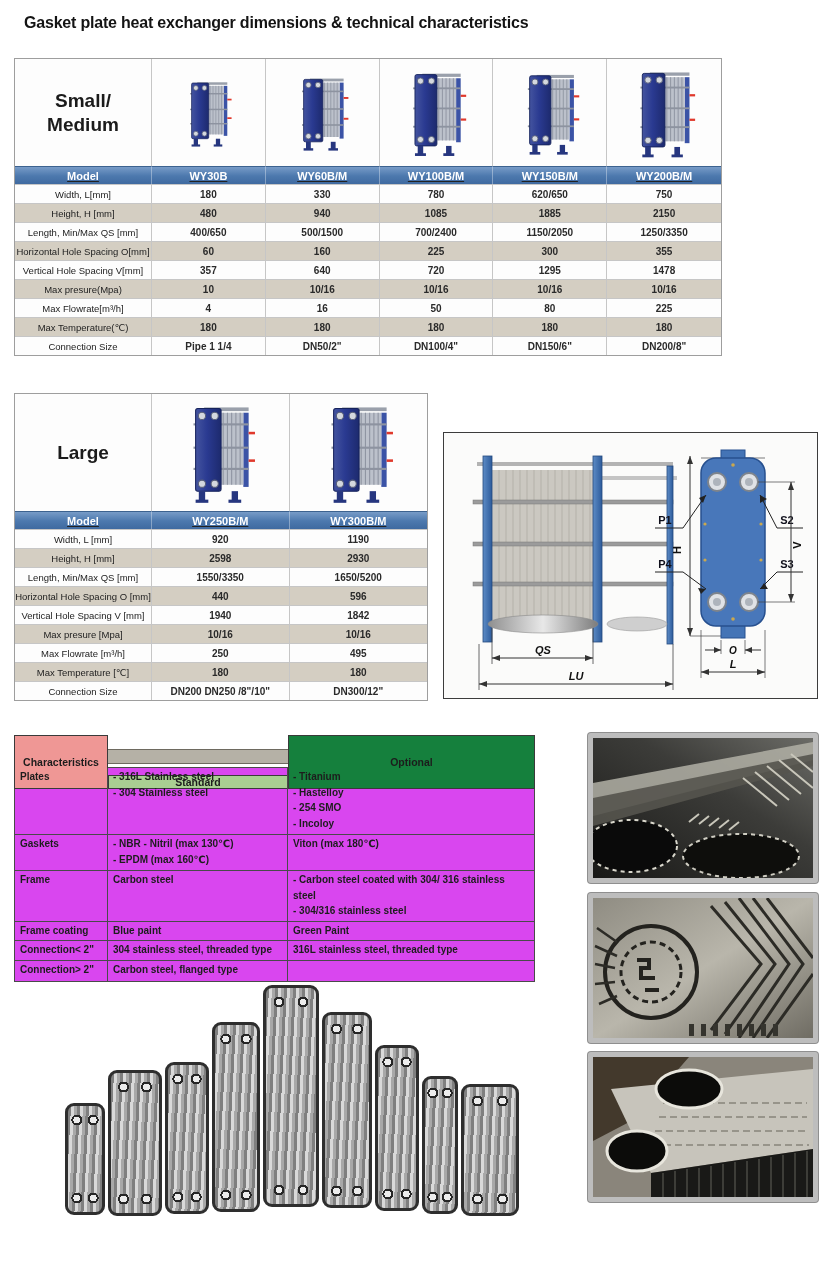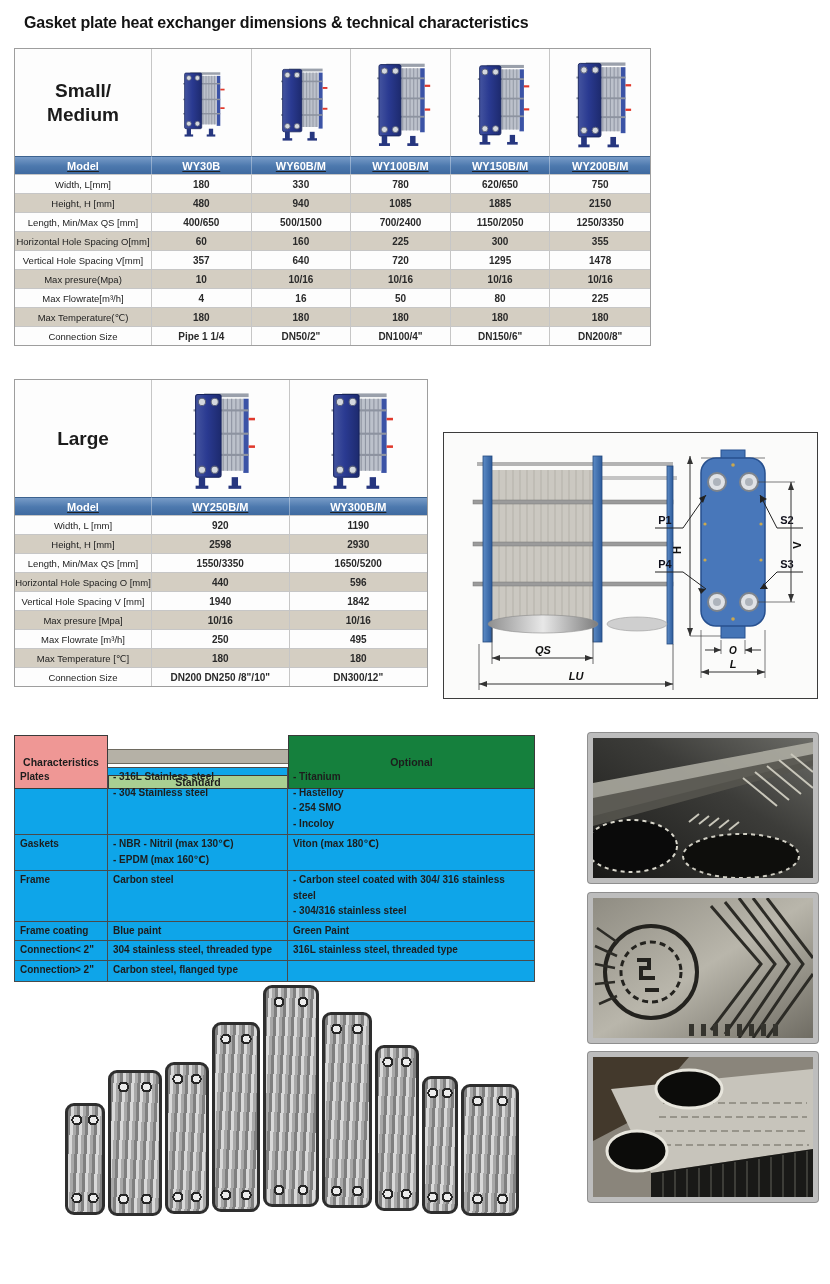--- a/index.html
+++ b/index.html
@@ -2,22 +2,22 @@
 <html><head>
 <meta charset="utf-8">
 <style>
   html,body{margin:0;padding:0;background:#ffffff;}
   .page{position:relative;width:830px;height:1284px;background:#fff;overflow:hidden;
         font-family:"Liberation Sans","DejaVu Sans",sans-serif;color:#222;}
   .title{position:absolute;left:24px;top:14px;font-size:16px;font-weight:bold;color:#141414;letter-spacing:-0.2px;}
 
   
   .spec{position:absolute;border:1px solid #9e9e9e;background:#fff;box-sizing:border-box;}
-  .t1{left:14px;top:48px;width:637px;}
-  .t2{left:14px;top:379px;width:414px;}
+  .t1{left:14px;top:58px;width:708px;}
+  .t2{left:14px;top:393px;width:414px;}
   .t1 .row{display:grid;grid-template-columns:137px repeat(5,1fr);}
   .t2 .row{display:grid;grid-template-columns:137px repeat(2,1fr);}
   .cell{display:flex;align-items:center;justify-content:center;border-right:1px solid #c6c6c6;
         border-top:1px solid #c6c6c6;box-sizing:border-box;text-align:center;}
   .row .cell:last-child{border-right:none;}
   .rimg .cell{border-top:none;background:#fdfdfd;}
   .t1 .rimg{height:107px;}
   .t2 .rimg{height:117px;}
   .group{font-size:19px;font-weight:bold;color:#1b1b1b;white-space:pre-line;line-height:1.25;}
   .rmodel{height:18px;background:linear-gradient(#7c9fca 0%,#4d79ae 55%,#3f6aa0 100%);text-decoration:underline;}
@@ -34,21 +34,21 @@
 
   
   .chars{position:absolute;left:14px;top:735px;width:521px;}
   .chead{display:grid;grid-template-columns:94px 180px 1fr;height:14px;text-align:right;}
   .chead .hc{display:flex;align-items:center;justify-content:center;font-size:10.5px;font-weight:bold;
         color:#1c1c1c;border:1px solid #3a3a3a;box-sizing:border-box;}
   .hc.pink{background:#ef9795;}
   .hc.green{background:#a9cf92;margin-top:40px;}
   .hc.yellow{background:#15803d;}
   .cband{height:15px;margin-top:0px;background:#b5b1a6;border:1px solid #6e6a60;box-sizing:border-box;}
-  .cbody{margin-top:3px;border:1px solid #4a4a4a;box-sizing:border-box;background:#0ea5e9;}
+  .cbody{margin-top:3px;border:1px solid #4a4a4a;box-sizing:border-box;background:#d946ef;}
   .crow{display:grid;grid-template-columns:93px 180px 1fr;border-bottom:1px solid #4a4a4a;}
   .crow:last-child{border-bottom:none;}
   .ccell{border-right:1px solid #4a4a4a;box-sizing:border-box;padding:1px 5px 2px 5px;
         font-size:10px;line-height:15.5px;color:#1d1d1d;white-space:pre-line;font-weight:600;}
   .crow .ccell:last-child{border-right:none;}
   .cname{font-weight:bold;}
   .crow.h4{min-height:66px;} .crow.h2{min-height:35px;} .crow.h1{min-height:16px;} .crow.hl{min-height:20px;}
 
   
   .photo{position:absolute;left:588px;width:230px;height:150px;border:5px solid #bdbdbd;

